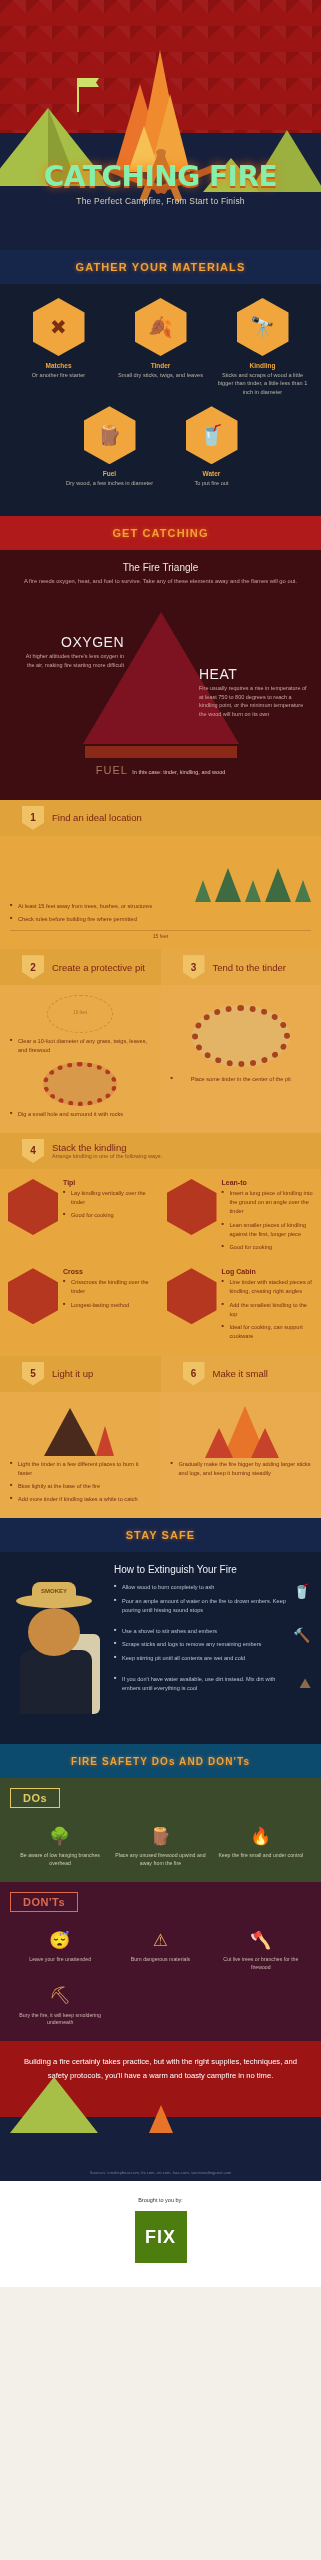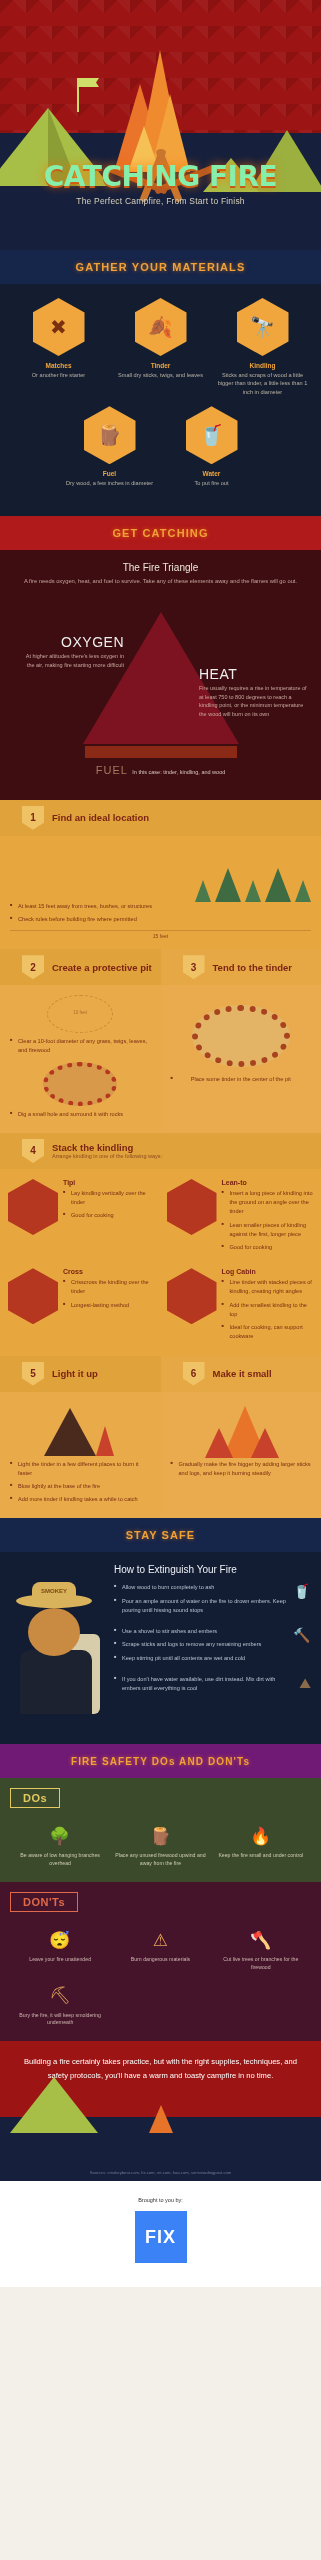--- a/index.html
+++ b/index.html
@@ -76,21 +76,21 @@
   .fuel-lbl { position:absolute; left:50%; transform:translateX(-50%); bottom:6px; width:200px; text-align:center; }
   .fuel-lbl .f1 { color:#a6785e; font-size:11px; letter-spacing:1px; }
   .fuel-lbl .f2 { color:#d8c6bb; font-size:5.5px; }
 
   
   .stepband { background:#e0a23b; height:36px; display:flex; align-items:center; position:relative; }
   .stepband.half { width:50%; }
   .badge { width:22px; height:24px; background:#f0c266; color:#7b2414; font-size:10px; font-weight:bold;
     display:flex; align-items:center; justify-content:center; margin-left:22px;
     clip-path:polygon(0 0,100% 0,100% 70%,50% 100%,0 70%); flex:0 0 auto; }
-  .steptitle { color:#7b2414; font-size:9.5px; font-weight:bold; margin-left:8px; }
+  .steptitle { color:#7b2414; font-size:9.5px; font-weight:normal; margin-left:8px; }
   .stepsub { color:#8c4a22; font-size:5.5px; margin-left:8px; }
   .steprow { display:flex; }
 
   .body-o1 { background:#e8a73e; padding:10px; }
   .body-o2 { background:#e9aa49; padding:10px; }
   .body-o3 { background:#e9ab4d; padding:10px; }
   .bullets { list-style:none; }
   .bullets li { position:relative; padding-left:8px; font-size:5.6px; color:#7c2e13; line-height:1.65; margin-bottom:4px; }
   .bullets li:before { content:"\25A0"; position:absolute; left:0; top:0; font-size:4px; color:#7c2e13; }
 
@@ -112,42 +112,42 @@
   .safe-cols { display:flex; gap:8px; }
   .bear { width:96px; flex:0 0 auto; position:relative; height:150px; }
   .bear-head { position:absolute; left:18px; top:44px; width:52px; height:48px; background:#c98a42; border-radius:50%; }
   .bear-hat { position:absolute; left:6px; top:30px; width:76px; height:14px; background:#d9b25c; border-radius:50%; }
   .bear-hat2{ position:absolute; left:22px; top:18px; width:44px; height:22px; background:#d9b25c; border-radius:8px 8px 2px 2px; }
   .hat-txt { position:absolute; left:22px; top:24px; width:44px; text-align:center; font-size:6px; font-weight:bold; color:#7b4a12; }
   .bear-body{ position:absolute; left:10px; top:86px; width:72px; height:64px; background:#1d2230; border-radius:10px 10px 0 0; }
   .bear-jeans{ position:absolute; left:60px; top:70px; width:30px; height:80px; background:#d7cdab; border-radius:6px; }
 
   
-  .dd-band { background:#701a75; height:34px; display:flex; align-items:center; justify-content:center; }
+  .dd-band { background:#0c4a6e; height:34px; display:flex; align-items:center; justify-content:center; }
   .dos { background:#3a4a2a; padding:10px; }
   .donts { background:#45142a; padding:10px; }
   .dd-chip { display:inline-block; border:1.5px solid #e3c95f; color:#e3c95f; font-size:11px;
     font-weight:bold; padding:3px 12px; letter-spacing:.5px; margin-bottom:8px; }
   .dd-chip.red { border-color:#e06a4a; color:#e06a4a; }
   .dd-grid { display:flex; flex-wrap:wrap; }
   .dd-item { width:33.33%; padding:4px; text-align:center; }
   .dd-ico { height:32px; display:flex; align-items:center; justify-content:center; font-size:17px; color:#d8c86a; }
   .dd-txt { font-size:5.2px; color:#cfcbb4; line-height:1.5; }
   .donts .dd-ico { color:#e0a05a; }
   .donts .dd-txt { color:#cdb6ae; }
 
   
   .concl { background:#9c1414; padding:14px 14px 0; position:relative; height:140px; }
   .concl p { color:#fff; font-size:7.6px; line-height:1.8; text-align:center; }
   .concl-ground { position:absolute; left:0; right:0; bottom:0; height:64px; background:#16203c; }
   .sources { position:absolute; left:0; right:0; bottom:6px; text-align:center; font-size:4.2px; color:#6d7894; }
 
   .footer { background:#fff; padding:16px 0 24px; text-align:center; }
   .footer .by { font-size:5.5px; color:#333; margin-bottom:8px; }
-  .fixlogo { width:52px; height:52px; background:#3b82f6; color:#fff; margin:0 auto;
+  .fixlogo { width:52px; height:52px; background:#4d7c0f; color:#fff; margin:0 auto;
     display:flex; align-items:center; justify-content:center; font-size:18px; font-weight:bold; letter-spacing:1px; }
 </style>
 </head>
 <body>
 
 <div class="page">
 
   <div class="hero sec">
     <div class="hero-sky"></div>
     <div class="hero-ground"></div>

